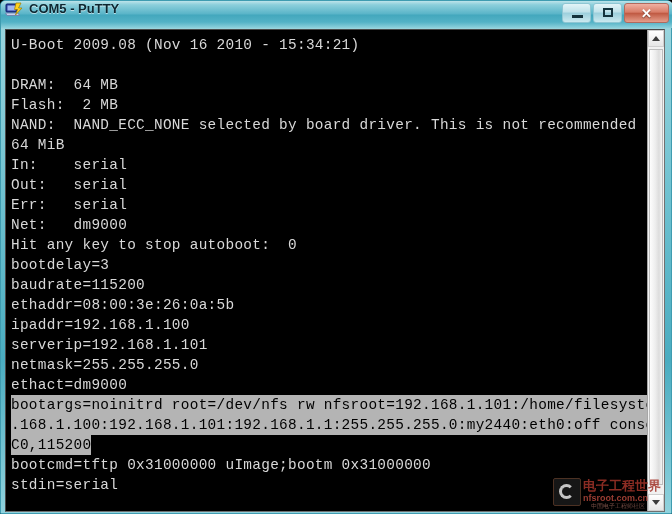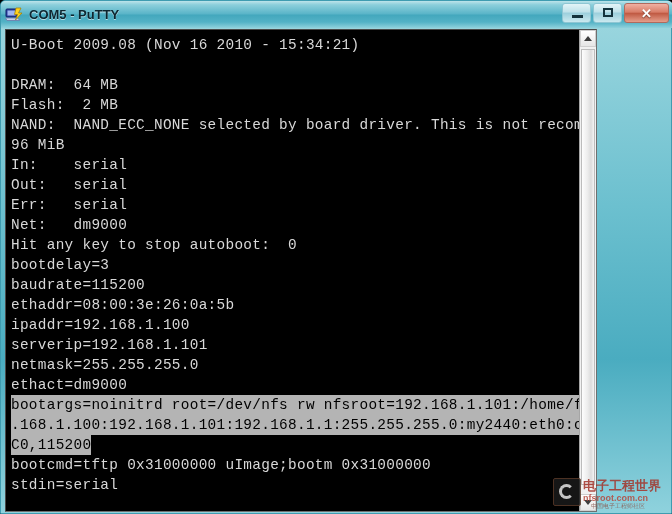--- a/index.html
+++ b/index.html
@@ -31,21 +31,21 @@
     position: absolute;
     left: 0; top: 0;
     width: 672px;
     height: 27px;
     box-sizing: border-box;
     background: linear-gradient(to bottom,
         #bde4ea 0%, #8ccfdb 14%, #59b4c8 48%, #43a7bd 52%,
         #53b2c6 78%, #8fd1dc 100%);
     border-radius: 5px 5px 0 0;
     display: flex;
-    align-items: center;
+    align-items: flex-start;
   }
   #titlebar-icon {
     width: 18px; height: 18px;
     margin-left: 4px; margin-right: 6px;
     position: relative;
     flex: 0 0 auto;
   }
   #title-text {
     font-family: "Liberation Sans", sans-serif;
     font-size: 13px;
@@ -109,21 +109,21 @@
     height: 9px;
     box-sizing: border-box;
     border: 2px solid #14333d;
   }
 
   
   #terminal-outer {
     position: absolute;
     left: 4px;
     top: 28px;
-    width: 592px;
+    width: 660px;
     height: 483px;
     box-sizing: border-box;
     border: 1px solid #707070;
     border-top-color: #4a4a4a;
     border-left-color: #4a4a4a;
     background: #000000;
     display: flex;
   }
   #terminal {
     position: relative;
@@ -278,21 +278,21 @@
   </div>
 
   <div id="terminal-outer">
     <div id="terminal">
       <div id="lines-before">
           <div class="line">U-Boot 2009.08 (Nov 16 2010 - 15:34:21)</div>
           <div class="line blank"> </div>
           <div class="line">DRAM:  64 MB</div>
           <div class="line">Flash:  2 MB</div>
           <div class="line">NAND:  NAND_ECC_NONE selected by board driver. This is not recommended !!</div>
-          <div class="line">96 MiB</div>
+          <div class="line">64 MiB</div>
           <div class="line">In:    serial</div>
           <div class="line">Out:   serial</div>
           <div class="line">Err:   serial</div>
           <div class="line">Net:   dm9000</div>
           <div class="line">Hit any key to stop autoboot:  0</div>
           <div class="line">bootdelay=3</div>
           <div class="line">baudrate=115200</div>
           <div class="line">ethaddr=08:00:3e:26:0a:5b</div>
           <div class="line">ipaddr=192.168.1.100</div>
           <div class="line">serverip=192.168.1.101</div>

